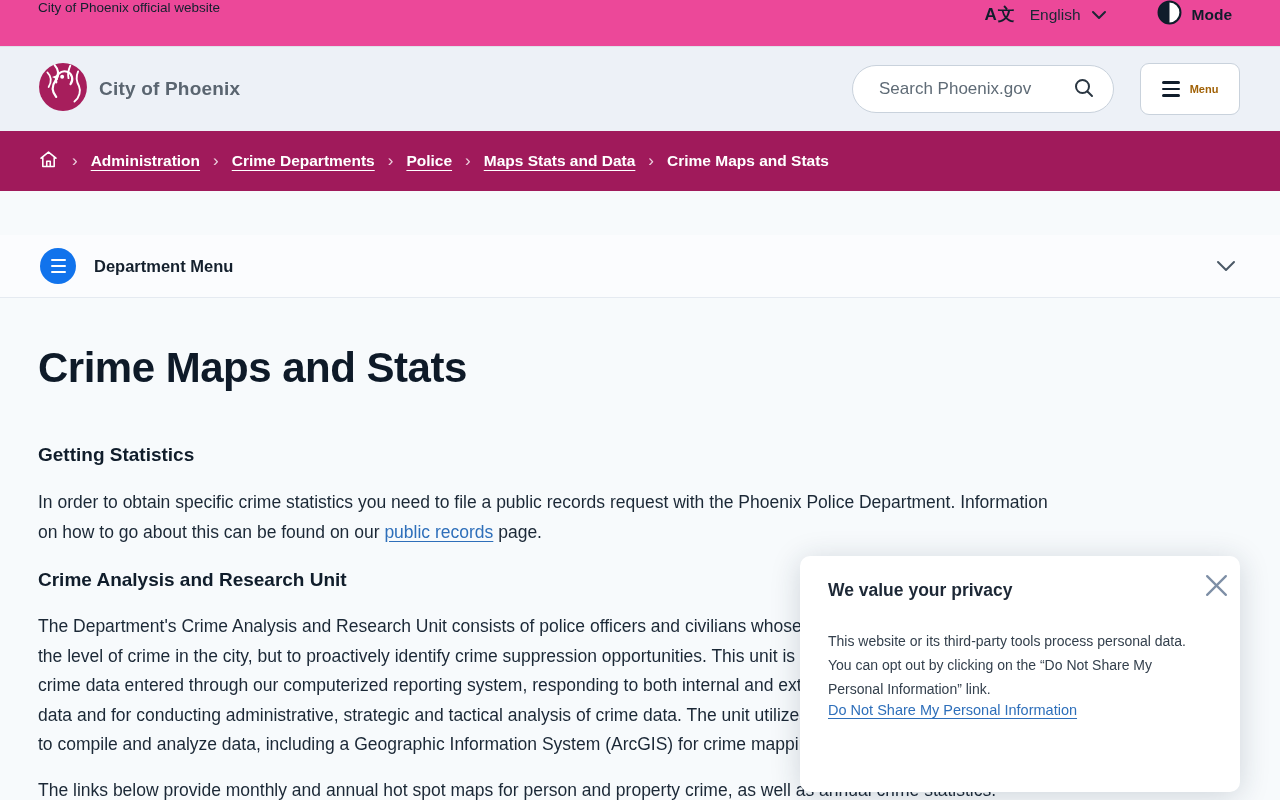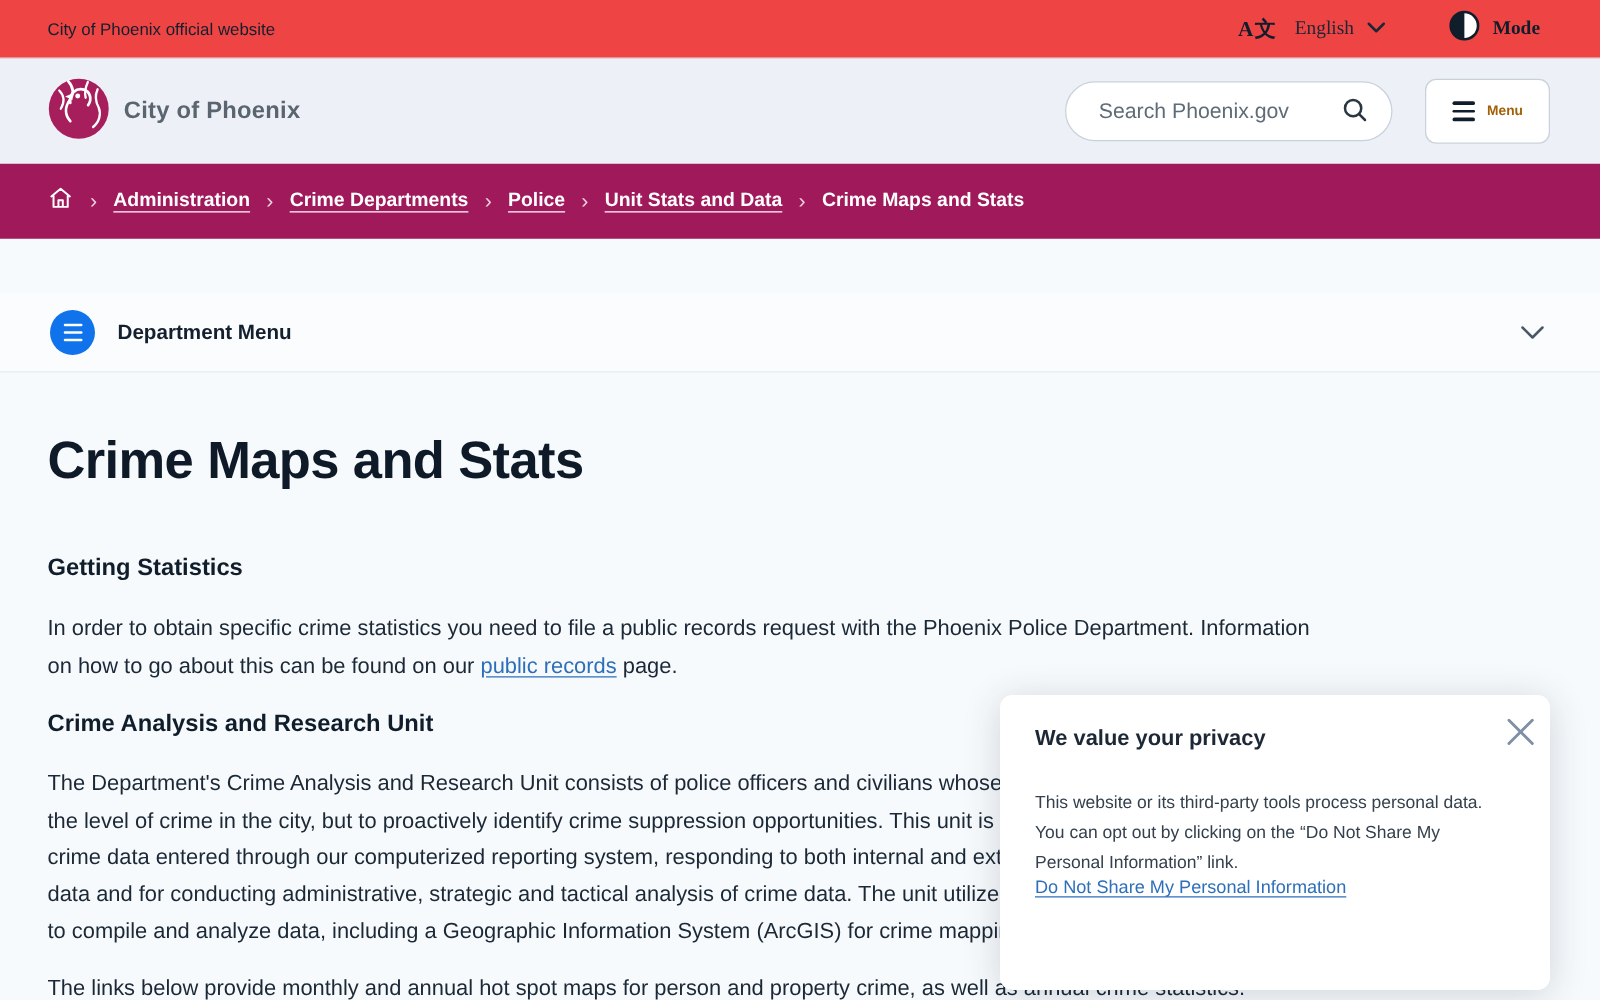--- a/index.html
+++ b/index.html
@@ -7,29 +7,29 @@
   body {
     font-family: "Liberation Sans", "DejaVu Sans", sans-serif;
     background: #f7fafc;
     color: #16222f;
     position: relative;
   }
 
   
   .utility-bar {
     height: 47px;
-    background: #ef4444;
+    background: #ec4899;
     border-bottom: 1px solid #dde3ea;
     display: flex;
-    align-items: center;
+    align-items: flex-start;
     justify-content: space-between;
     padding: 0 48px 0 38px;
   }
   .utility-left { font-size: 13.5px; color: #12202e; }
-  .utility-right { display: flex; align-items: center; gap: 14px; font-family: Liberation Serif, serif; }
+  .utility-right { display: flex; align-items: center; gap: 14px; }
   .translate-glyph { font-size: 17px; font-weight: 700; color: #101d2b; letter-spacing: 1px; }
   .lang-label { font-size: 15.5px; color: #1a2735; margin-left: 2px; }
   .chev { display: inline-block; margin-left: 10px; }
   .mode-group { display: flex; align-items: center; gap: 10px; margin-left: 36px; cursor: pointer; }
   .mode-label { font-size: 15.5px; font-weight: 700; color: #101d2b; }
 
   
   .header {
     height: 84px;
     background: #edf1f7;
@@ -222,21 +222,21 @@
         </svg>
     </span>
   </span>
   <span class="crumb-sep">›</span>
   <a class="crumb-link">Administration</a>
   <span class="crumb-sep">›</span>
   <a class="crumb-link">Crime Departments</a>
   <span class="crumb-sep">›</span>
   <a class="crumb-link">Police</a>
   <span class="crumb-sep">›</span>
-  <a class="crumb-link">Unit Stats and Data</a>
+  <a class="crumb-link">Maps Stats and Data</a>
   <span class="crumb-sep">›</span>
   <span class="crumb-current">Crime Maps and Stats</span>
 </nav>
 
 <div class="dept-bar">
   <button class="dept-circle" style="border:none;">
     <span></span>
       <span></span>
       <span></span>
   </button>

